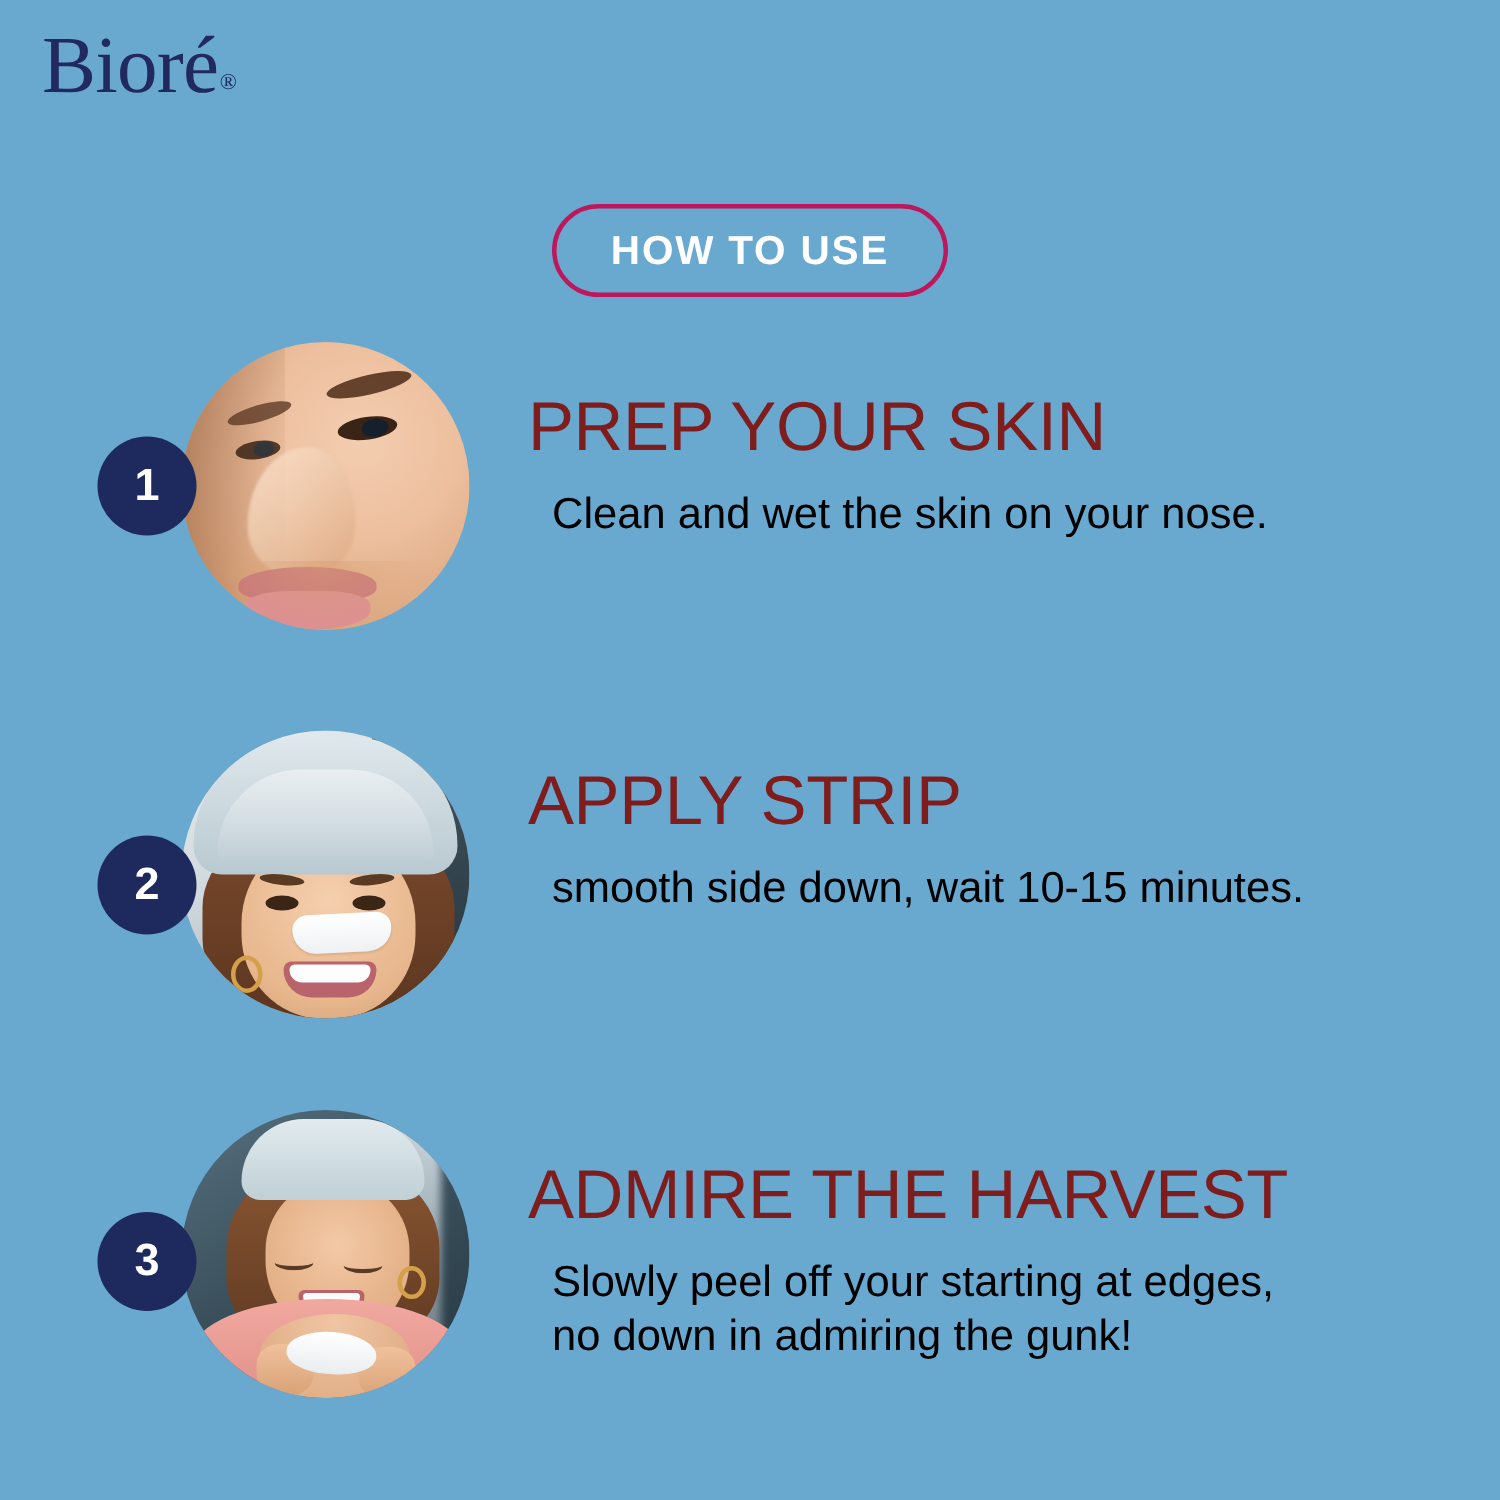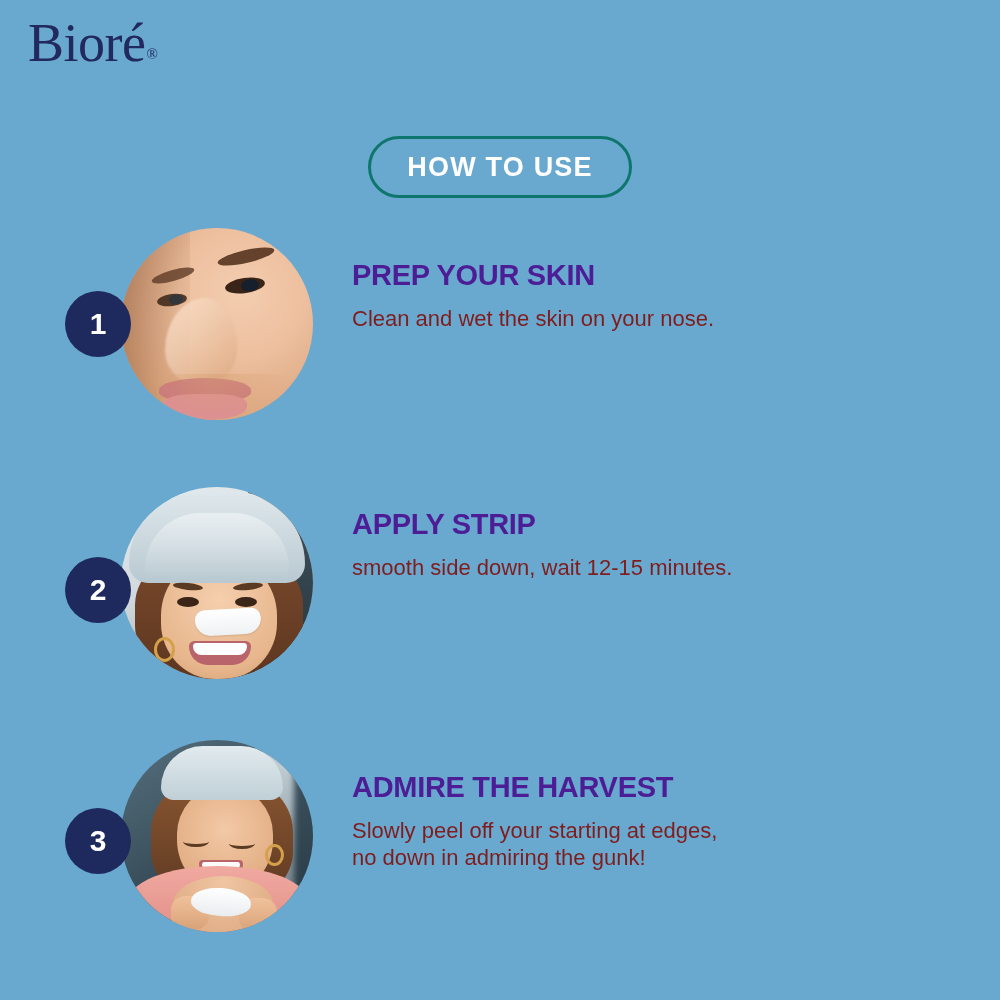--- a/index.html
+++ b/index.html
@@ -35,21 +35,21 @@
     left: 1px;
   }
 
   
   .pill {
     position: absolute;
     left: 368px;
     top: 136px;
     width: 264px;
     height: 62px;
-    border: 3px solid #0f766e;
+    border: 3px solid #be185d;
     border-radius: 34px;
     box-sizing: border-box;
     display: flex;
     align-items: center;
     justify-content: center;
   }
   .pill-label {
     color: #ffffff;
     font-size: 27px;
     font-weight: bold;
@@ -104,33 +104,33 @@
   .text-col {
     position: absolute;
     left: 352px;
     width: 570px;
   }
   .step-1 .text-col { top: 32px; }
   .step-2 .text-col { top: 22px; }
   .step-3 .text-col { top: 32px; }
 
   .heading {
-    color: #4c1d95;
-    font-size: 29px;
-    font-weight: bold;
+    color: #7f1d1d;
+    font-size: 46px;
+    font-weight: normal;
     letter-spacing: -0.3px;
     line-height: 1.06;
     margin: 0 0 14px 0;
     white-space: nowrap;
   }
   .body-text {
-    color: #7f1d1d;
-    font-size: 22px;
+    color: #000000;
+    font-size: 29px;
     line-height: 1.26;
-    margin: 0;
+    margin: 16px;
   }
   .body-text .line { display: block; white-space: nowrap; }
 
   
   
   .p1-bg {
     position: absolute; inset: 0;
     background:
       radial-gradient(circle at 62% 34%, #f3cdb0 0%, #edbf9e 38%, #dda983 70%, #c9905f 100%);
   }
@@ -316,21 +316,21 @@
       <div class="p2-smile">
         <div class="p2-teeth"></div>
       </div>
       <div class="p2-earring"></div>
     </div>
   </div>
   <div class="badge">2</div>
   <div class="text-col">
     <h2 class="heading">APPLY STRIP</h2>
     <p class="body-text">
-      <span class="line">smooth side down, wait 12-15 minutes.</span>
+      <span class="line">smooth side down, wait 10-15 minutes.</span>
     </p>
   </div>
 </div>
 
 <div class="step step-3">
   <div class="photo">
     <div class="photo-inner">
       <div class="p3-bg"></div>
       <div class="p3-light"></div>
       <div class="p3-hair"></div>

